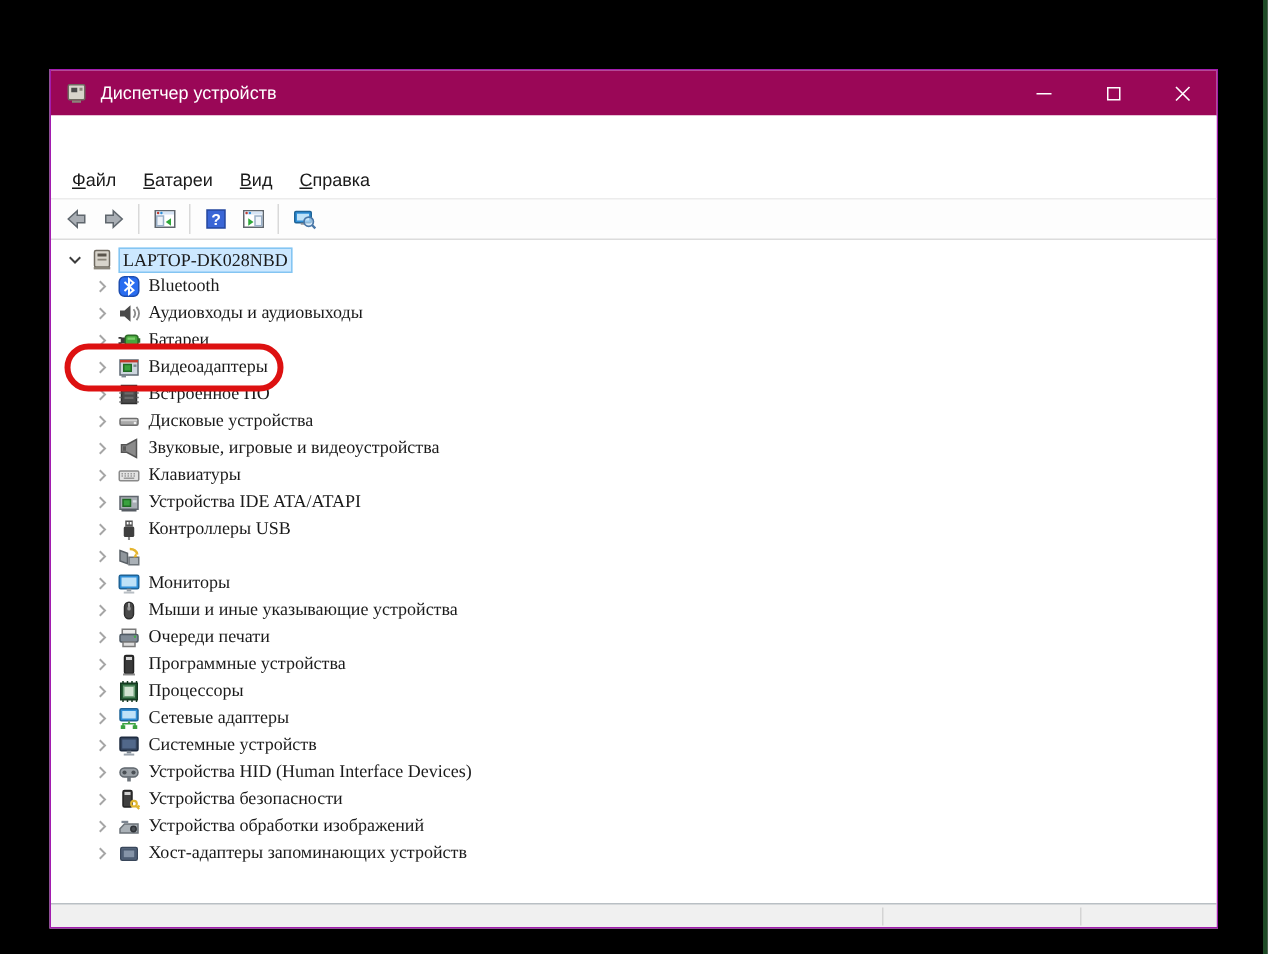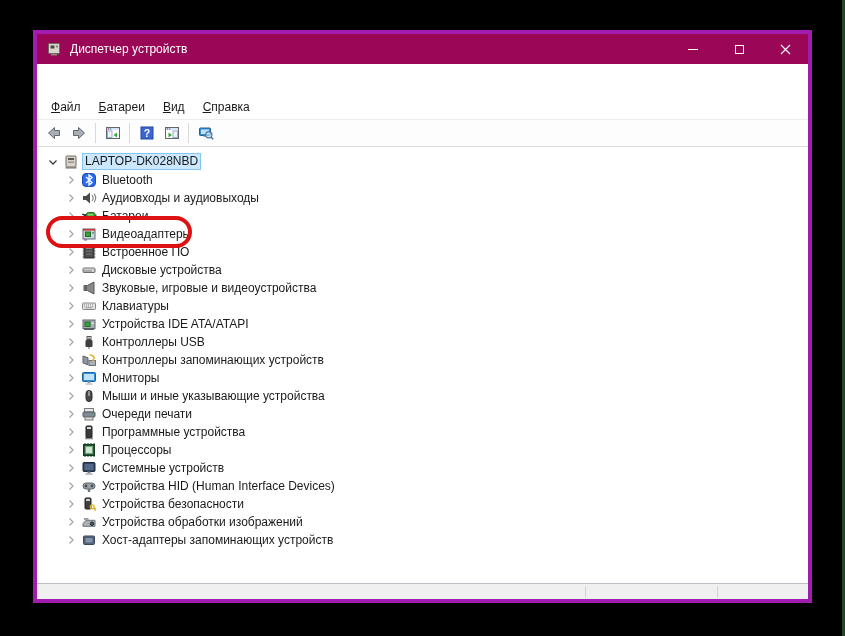--- a/index.html
+++ b/index.html
@@ -3,43 +3,43 @@
 <meta charset="utf-8">
 <style>
   html,body{margin:0;padding:0;}
   body{
     width:845px;height:636px;position:relative;overflow:hidden;
     background:#000;font-family:"Liberation Sans",sans-serif;
     -webkit-font-smoothing:antialiased;
   }
   .edge-strip{position:absolute;right:0;top:0;width:3px;height:636px;background:#1e4a26;}
   .window{
-    position:absolute;left:33px;top:30px;width:779px;height:573px;
-    background:#fff;border:4px solid #a21caf;box-sizing:border-box;
+    position:absolute;left:33px;top:46px;width:779px;height:573px;
+    background:#fff;border:1px solid #a21caf;box-sizing:border-box;
     display:flex;flex-direction:column;
   }
   
   .titlebar{flex:0 0 30px;background:#9a0757;display:flex;align-items:center;color:#fff;}
   .titlebar-icon{width:16px;height:16px;margin-left:9px;flex:0 0 16px;}
   .title-text{font-size:12px;margin-left:8px;flex:1;white-space:nowrap;overflow:hidden;}
   .win-btn{width:46px;height:30px;display:flex;align-items:center;justify-content:center;flex:0 0 46px;}
   .glyph-min{width:10px;height:1px;background:#fff;}
   .glyph-max{width:9px;height:9px;border:1px solid #fff;box-sizing:border-box;}
   
   .menubar{flex:0 0 27px;display:flex;align-items:center;padding-left:5px;background:#fff;}
   .menu-item{display:inline-block;font-size:12px;color:#1a1a1a;padding:5px 9px;margin-top:31px;}
   .menu-item::first-letter{text-decoration:underline;}
   
   .toolbar{flex:0 0 26px;display:flex;align-items:center;padding-left:4px;background:#fdfdfd;
            border-top:1px solid #ececec;border-bottom:1px solid #dcdcdc;}
   .tool-btn{width:25px;height:22px;display:flex;align-items:center;justify-content:center;}
   .tool-sep{width:1px;height:20px;background:#d9d9d9;margin:0 4px;}
   
   .tree{flex:1 1 auto;background:#fff;position:relative;padding-top:5px;overflow:hidden;}
-  .tree-row{height:18px;display:flex;align-items:flex-end;}
+  .tree-row{height:18px;display:flex;align-items:flex-start;font-family:Liberation Serif, serif;}
   .chev{width:16px;height:16px;flex:0 0 16px;display:flex;align-items:center;justify-content:center;}
   .lvl0 .chev{margin-left:8px;}
   .lvl1 .chev{margin-left:26px;}
   .node-icon{width:16px;height:16px;flex:0 0 16px;margin-left:2px;}
   .node-label{font-size:12px;color:#1a1a1a;margin-left:5px;white-space:nowrap;line-height:15px;}
   .node-label.selected{background:#cce8ff;border:1px solid #84c5f2;padding:0 2px;margin-left:3px;}
   .annotation{
     position:absolute;box-sizing:border-box;
     border:4px solid #dd1111;border-radius:18px;
     pointer-events:none;
@@ -330,21 +330,20 @@
           </svg>
         </span>
         <span class="node-icon">
           <svg width="16" height="16" viewBox="0 0 16 16">
             <path d="M2 4 l5 1.8 v7 l-5 -1.8 z" fill="#8f969c" stroke="#5a6167"></path>
             <rect x="8" y="8.5" width="6.5" height="5" fill="#aab1b7" stroke="#6b7278"></rect>
             <path d="M8.5 3 q4.5 0 5 3.8" stroke="#e5b52f" stroke-width="1.6" fill="none"></path>
             <path d="M12.2 6 l1.6 2.4 -2.9 0.3 z" fill="#e5b52f"></path>
           </svg>
         </span>
-        <span class="node-label">Контроллеры запоминающих устройств</span>
       </div>
       <div class="tree-row lvl1">
         <span class="chev">
           <svg width="16" height="16" viewBox="0 0 16 16">
             <path d="M6.5 4.5 l3.5 3.5 -3.5 3.5" stroke="#a6a6a6" stroke-width="1.3" fill="none"></path>
           </svg>
         </span>
         <span class="node-icon">
           <svg width="16" height="16" viewBox="0 0 16 16">
             <rect x="1.5" y="2.5" width="13" height="9" rx="1" fill="#2f8fd8" stroke="#1f6396"></rect>
@@ -417,20 +416,38 @@
         <span class="node-label">Процессоры</span>
       </div>
       <div class="tree-row lvl1">
         <span class="chev">
           <svg width="16" height="16" viewBox="0 0 16 16">
             <path d="M6.5 4.5 l3.5 3.5 -3.5 3.5" stroke="#a6a6a6" stroke-width="1.3" fill="none"></path>
           </svg>
         </span>
         <span class="node-icon">
           <svg width="16" height="16" viewBox="0 0 16 16">
+            <rect x="2" y="1.5" width="12" height="8" rx="1" fill="#2f8fd8" stroke="#1f6396"></rect>
+            <rect x="3.5" y="3" width="9" height="5" fill="#bfe2f8"></rect>
+            <rect x="7.3" y="9.5" width="1.4" height="1.6" fill="#8a8f96"></rect>
+            <path d="M4 13 v-1.5 h8 V13 M8 11.5 v-1.5" stroke="#3aa23f" fill="none"></path>
+            <rect x="2.5" y="12.5" width="3" height="2.5" fill="#3aa23f"></rect>
+            <rect x="10.5" y="12.5" width="3" height="2.5" fill="#3aa23f"></rect>
+          </svg>
+        </span>
+        <span class="node-label">Сетевые адаптеры</span>
+      </div>
+      <div class="tree-row lvl1">
+        <span class="chev">
+          <svg width="16" height="16" viewBox="0 0 16 16">
+            <path d="M6.5 4.5 l3.5 3.5 -3.5 3.5" stroke="#a6a6a6" stroke-width="1.3" fill="none"></path>
+          </svg>
+        </span>
+        <span class="node-icon">
+          <svg width="16" height="16" viewBox="0 0 16 16">
             <rect x="2" y="2.5" width="12" height="9" rx="1" fill="#33435c" stroke="#1f2c40"></rect>
             <rect x="3.5" y="4" width="9" height="6" fill="#51688a"></rect>
             <rect x="6.5" y="11.5" width="3" height="1.8" fill="#7d8691"></rect>
             <rect x="4.5" y="13.4" width="7" height="1.3" fill="#9aa3ad"></rect>
           </svg>
         </span>
         <span class="node-label">Системные устройств</span>
       </div>
       <div class="tree-row lvl1">
         <span class="chev">

